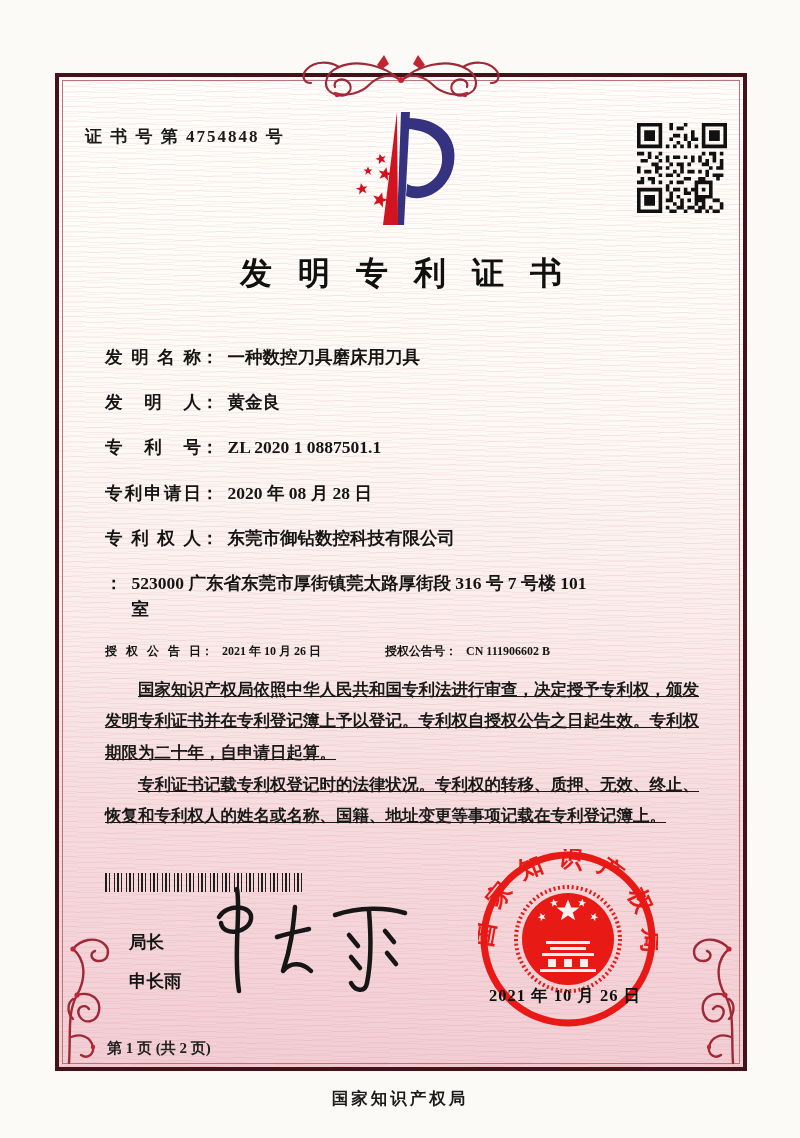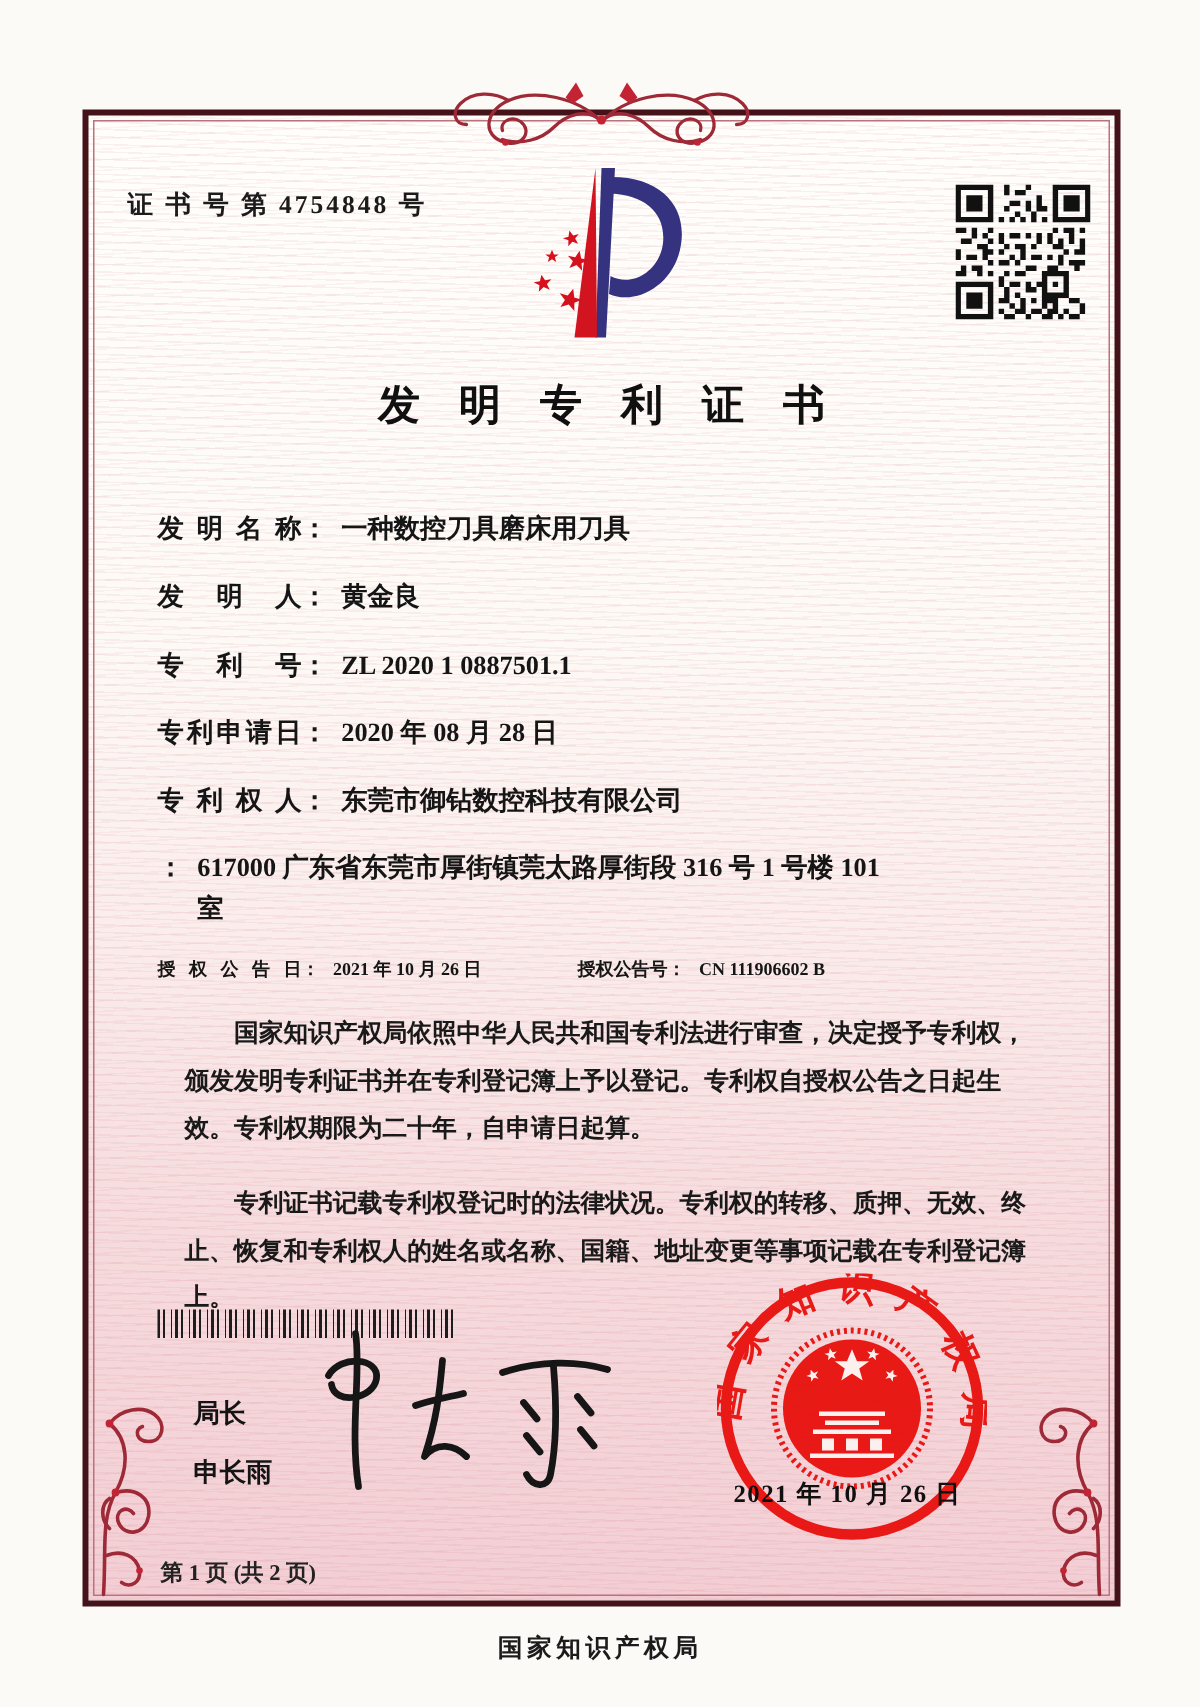--- a/index.html
+++ b/index.html
@@ -25,35 +25,35 @@
   .corner-flourish{position:absolute;bottom:2px;width:74px;height:138px;}
   .corner-flourish.left{left:2px;}
   .corner-flourish.right{right:2px;transform:scaleX(-1);}
   
   .header{position:relative;height:176px;}
   .cert-no{position:absolute;left:26px;top:48px;font-size:17px;font-weight:bold;letter-spacing:2px;color:#1b1b1b;text-align:center;}
   .logo{position:absolute;left:50%;transform:translateX(-50%);top:30px;width:122px;height:126px;}
   .qr{position:absolute;right:16px;top:46px;width:90px;height:90px;}
   
   .title{
-    text-align:center;font-size:28px;font-weight:bold;color:#101010;
+    text-align:center;font-size:32px;font-weight:bold;color:#101010;
     letter-spacing:26px;padding-left:26px;line-height:1.15;margin-top:2px;
   }
   
   .fields{margin:52px 42px 0 46px;}
   .field-row{display:flex;margin-bottom:19px;font-size:17.5px;font-weight:bold;line-height:1.5;color:#151515;}
   .field-label{width:96px;flex:none;display:inline-block;text-align:justify;text-align-last:justify;}
   .field-colon{flex:none;margin-right:9px;}
   .field-value{flex:1;max-width:474px;}
   .grant-row{display:flex;font-size:12px;font-weight:bold;line-height:1.5;color:#151515;margin-bottom:0;}
   .grant-pair{display:flex;}
   .grant-pair.second{margin-left:64px;}
   
   .paragraphs{margin:14px 40px 0 46px;font-size:16.5px;line-height:1.92;font-weight:600;color:#191919;}
-  .paragraphs p{margin:18px;text-indent:2em;}
+  .paragraphs p{margin:0;text-indent:2em;text-decoration:underline;}
   
   .barcode{
     position:absolute;left:46px;top:796px;width:200px;height:19px;
     background:repeating-linear-gradient(90deg,#1d1d1d 0 2px,rgba(0,0,0,0) 2px 4px,#1d1d1d 4px 5px,rgba(0,0,0,0) 5px 9px,#1d1d1d 9px 10px,rgba(0,0,0,0) 10px 12px);
   }
   .official{position:absolute;left:70px;top:846px;font-size:17.5px;font-weight:bold;line-height:39px;color:#141414;}
   .signature-svg{position:absolute;left:148px;top:804px;width:240px;height:120px;}
   .seal{position:absolute;left:419px;top:772px;width:180px;height:182px;opacity:0.95;}
   .seal-date{position:absolute;left:426px;top:908px;width:160px;text-align:center;font-size:16.5px;font-weight:bold;color:#101010;letter-spacing:1px;}
   .page-info{position:absolute;left:0;right:2px;top:962px;text-align:left;font-size:15px;font-weight:bold;color:#222;padding-left:48px;}
@@ -173,21 +173,21 @@
         <span class="field-colon">：</span>
       <span class="field-value">2020 年 08 月 28 日</span>
     </div>
     <div class="field-row">
       <span class="field-label">专利权人</span>
         <span class="field-colon">：</span>
       <span class="field-value">东莞市御钻数控科技有限公司</span>
     </div>
     <div class="field-row">
         <span class="field-colon">：</span>
-      <span class="field-value">617000 广东省东莞市厚街镇莞太路厚街段 316 号 1 号楼 101 室</span>
+      <span class="field-value">523000 广东省东莞市厚街镇莞太路厚街段 316 号 7 号楼 101 室</span>
     </div>
     <div class="grant-row">
       <div class="grant-pair">
         <span class="field-label">授权公告日</span>
           <span class="field-colon">：</span>
         <span>2021 年 10 月 26 日</span>
       </div>
       <div class="grant-pair second">
         <span>授权公告号</span>
           <span class="field-colon">：</span>

